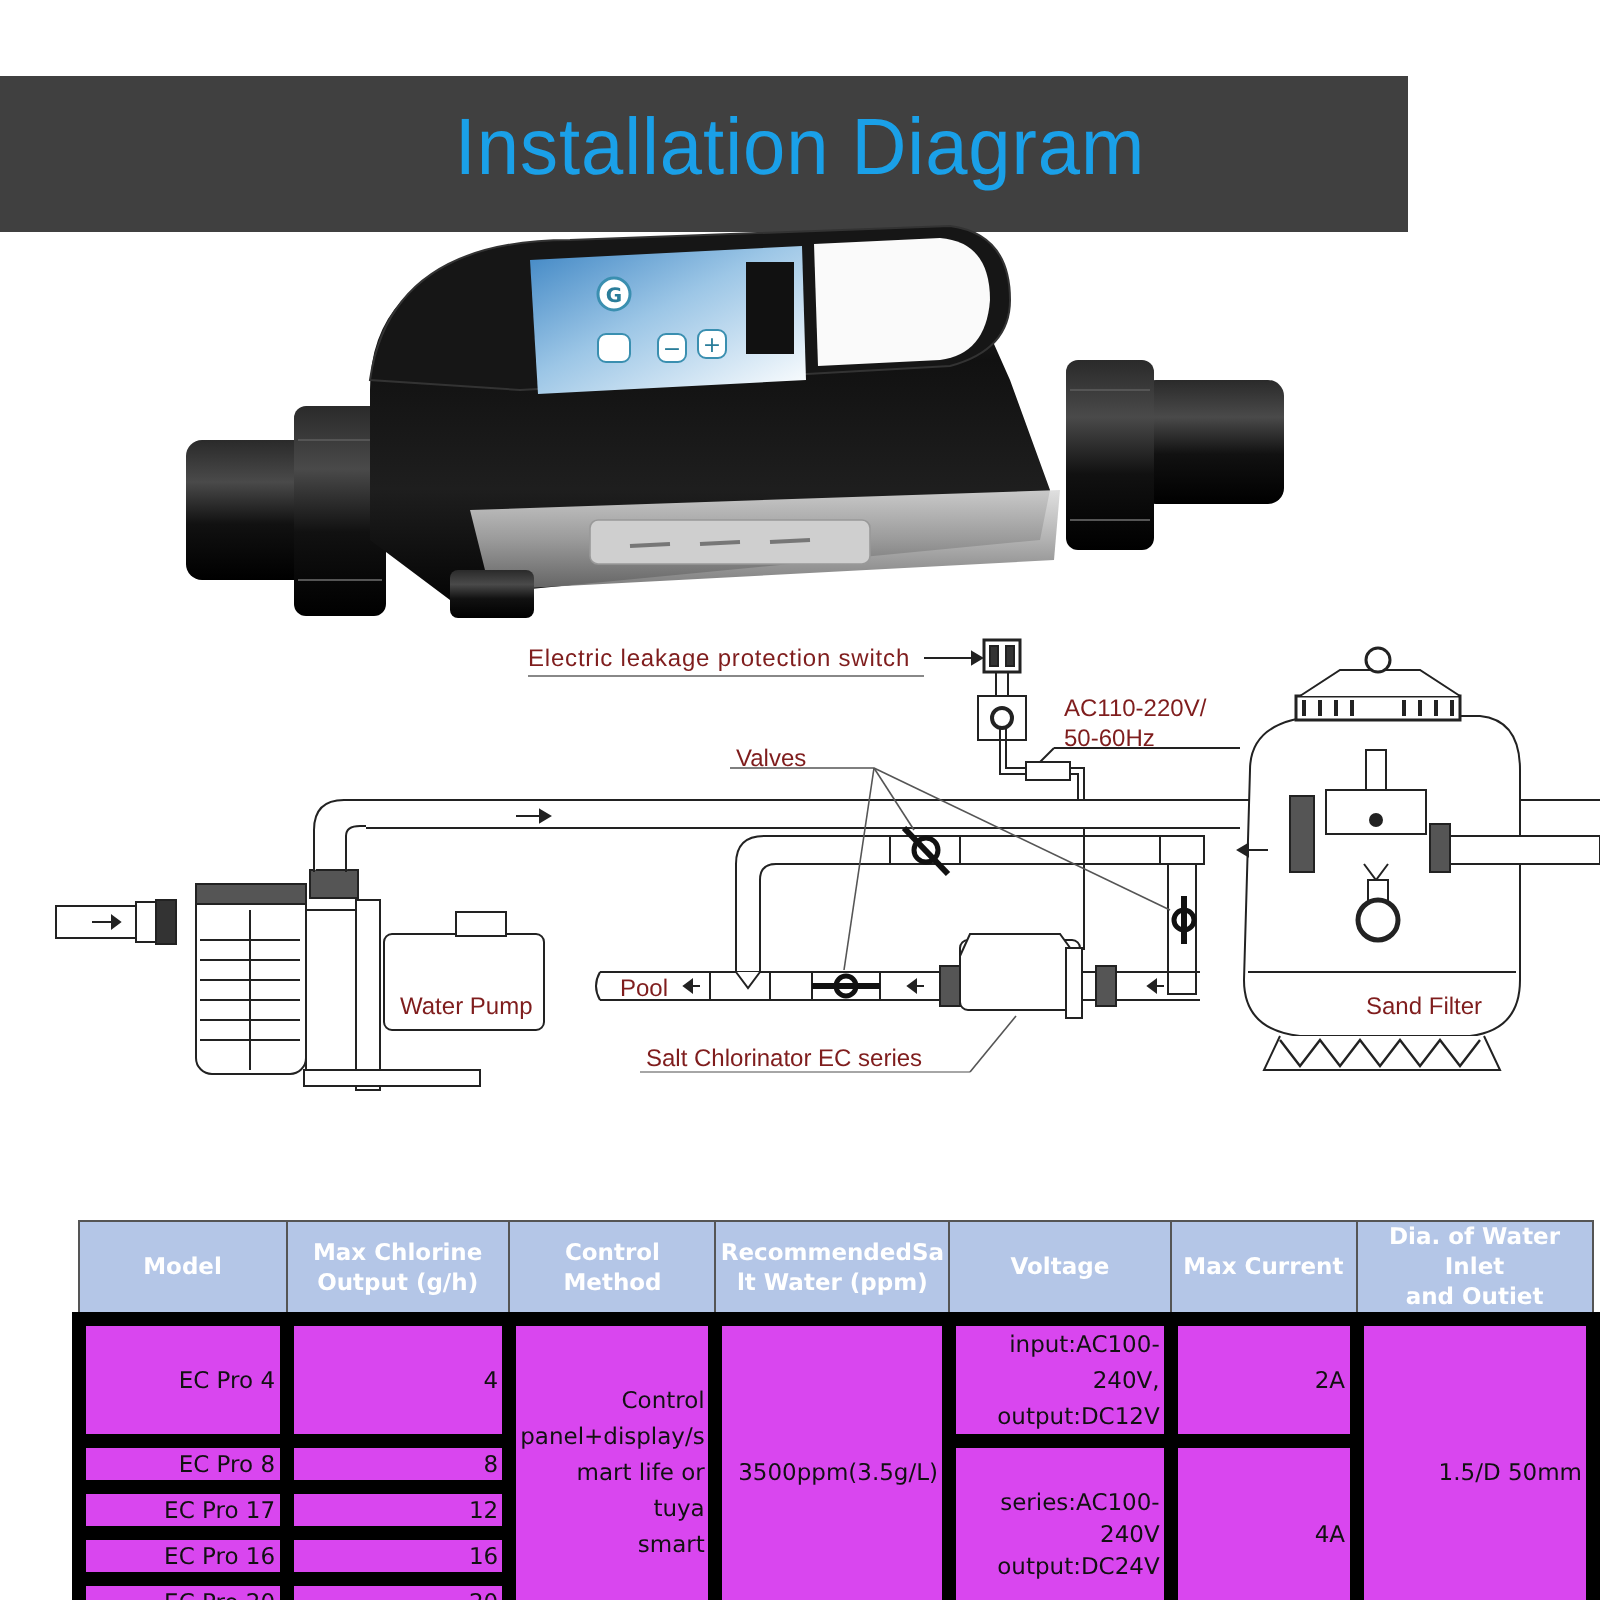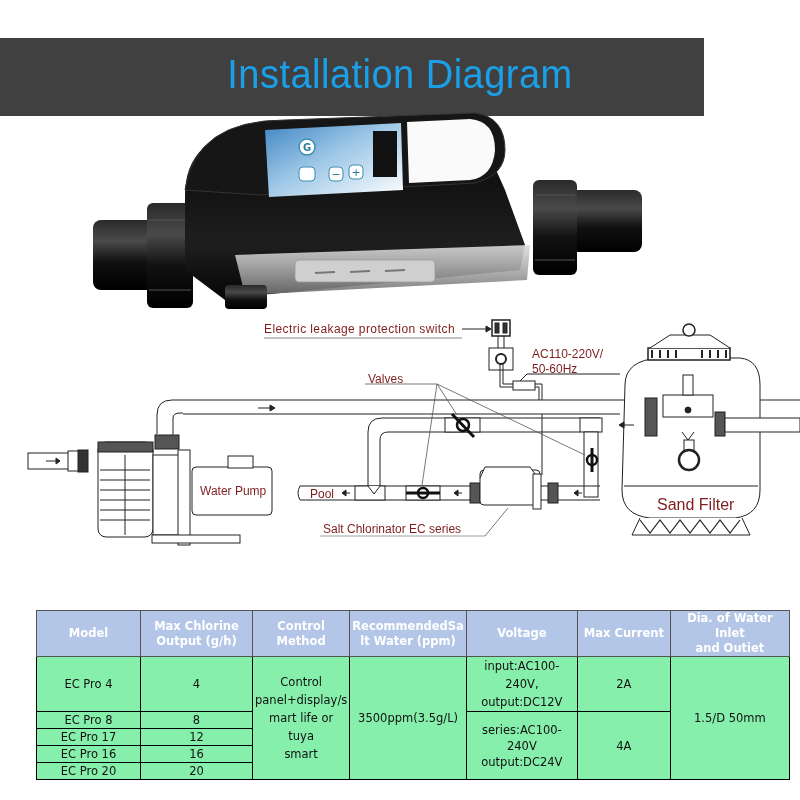--- a/index.html
+++ b/index.html
@@ -4,21 +4,21 @@
 <style>
   html, body { margin: 0; padding: 0; }
   body { width: 800px; height: 800px; background: #ffffff; position: relative; overflow: hidden; font-family: "Liberation Sans", sans-serif; }
   .header { position: absolute; left: 0; top: 0; width: 704px; height: 78px; background: #404040; margin-top: 38px; }
   .title { position: absolute; left: 0; top: 14px; width: 800px; text-align: center; color: #1aa0e8; font-size: 40px; font-family: "Liberation Sans", sans-serif; letter-spacing: 0.5px; transform: scaleX(0.95); }
   .product { position: absolute; left: 85px; top: 95px; width: 570px; height: 220px; }
   .diagram { position: absolute; left: 0; top: 315px; width: 800px; height: 240px; }
   .lbl { position: absolute; font-family: "Liberation Sans", sans-serif; color: #7f1d1d; white-space: nowrap; }
   .spec-table { position: absolute; left: 36px; top: 610px; border-collapse: collapse; font-family: "DejaVu Sans", sans-serif; font-size: 11.5px; color: #111; }
   .spec-table th { background: #b4c6e7; color: #ffffff; font-weight: bold; font-size: 11.5px; border: 1px solid #555; padding: 0 2px; line-height: 15px; height: 42px; }
-  .spec-table td { border: 1px solid #000000; text-align: center; padding: 0 2px; line-height: 18px; background: #86efac; }
+  .spec-table td { border: 7px solid #000000; text-align: right; padding: 0 2px; line-height: 18px; background: #d946ef; }
   .spec-table tr.r1 td { height: 34px; }
   .spec-table tr.rs td { height: 16px; line-height: 16px; }
 </style>
 </head>
 <body>
 
 <div class="header">
   <div class="title">Installation Diagram</div>
 </div>
 
@@ -224,24 +224,24 @@
     <path d="M 640 520 L 650 533 L 660 520 L 670 533 L 680 520 L 690 533 L 700 520 L 710 533 L 720 520 L 730 533 L 740 520" stroke-width="1.2"></path>
     <line x1="620" y1="425" x2="634" y2="425"></line>
     <path d="M 624 422 L 619 425 L 624 428 Z" fill="#222"></path>
   </g>
 </svg>
 
 <div class="lbl" style="left:264px; top:322px; font-size:12px; letter-spacing:0.4px;">Electric leakage protection switch</div>
 <div class="lbl" style="left:532px; top:347px; font-size:12px;">AC110-220V/</div>
 <div class="lbl" style="left:532px; top:362px; font-size:12px;">50-60Hz</div>
 <div class="lbl" style="left:368px; top:372px; font-size:12px;">Valves</div>
-<div class="lbl" style="left:200px; top:484px; font-size:12px;">Water Pump</div>
+<div class="lbl" style="left:200px; top:496px; font-size:12px;">Water Pump</div>
 <div class="lbl" style="left:310px; top:487px; font-size:12px;">Pool</div>
 <div class="lbl" style="left:323px; top:522px; font-size:12px;">Salt Chlorinator EC series</div>
-<div class="lbl" style="left:657px; top:496px; font-size:16px;text-align:center;">Sand Filter</div>
+<div class="lbl" style="left:683px; top:496px; font-size:12px;text-align:center;">Sand Filter</div>
 
 <table class="spec-table">
   <colgroup>
     <col style="width:104px">
       <col style="width:112px">
       <col style="width:94px">
       <col style="width:111px">
       <col style="width:111px">
       <col style="width:93px">
       <col style="width:119px">

